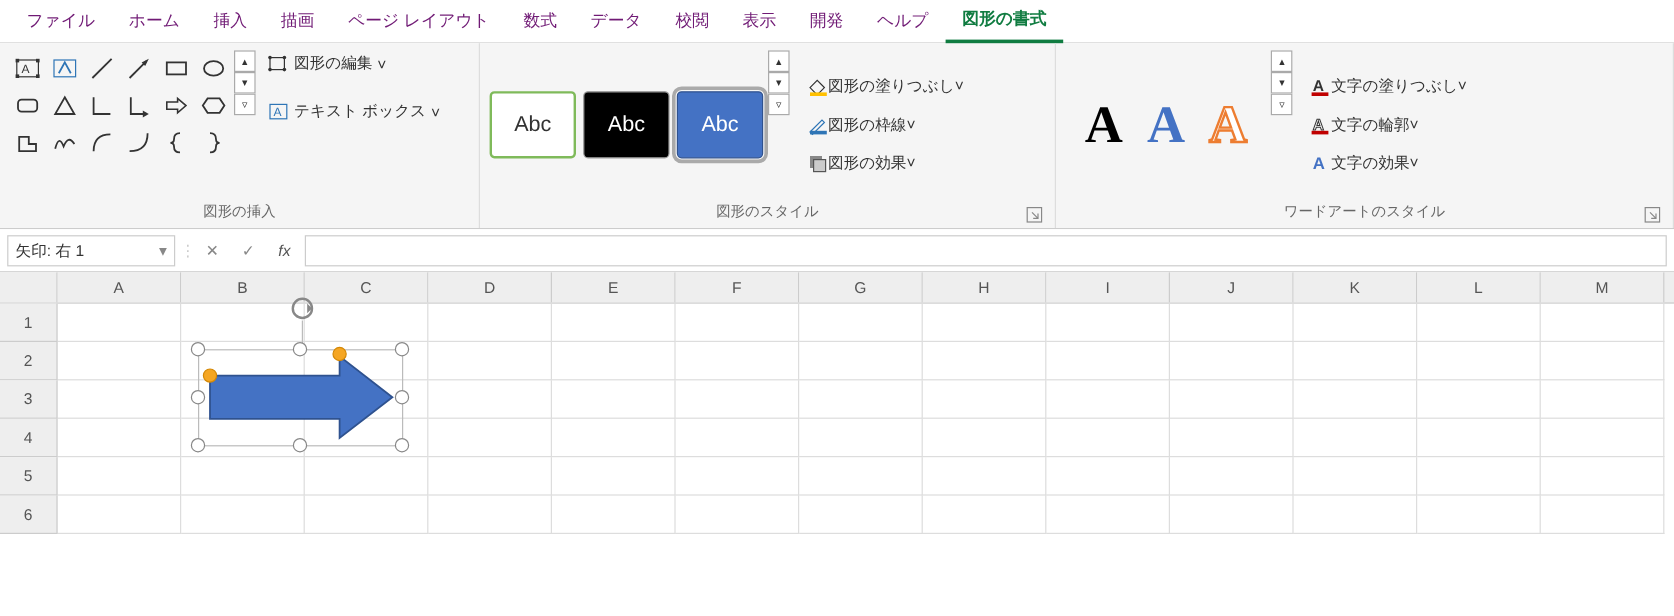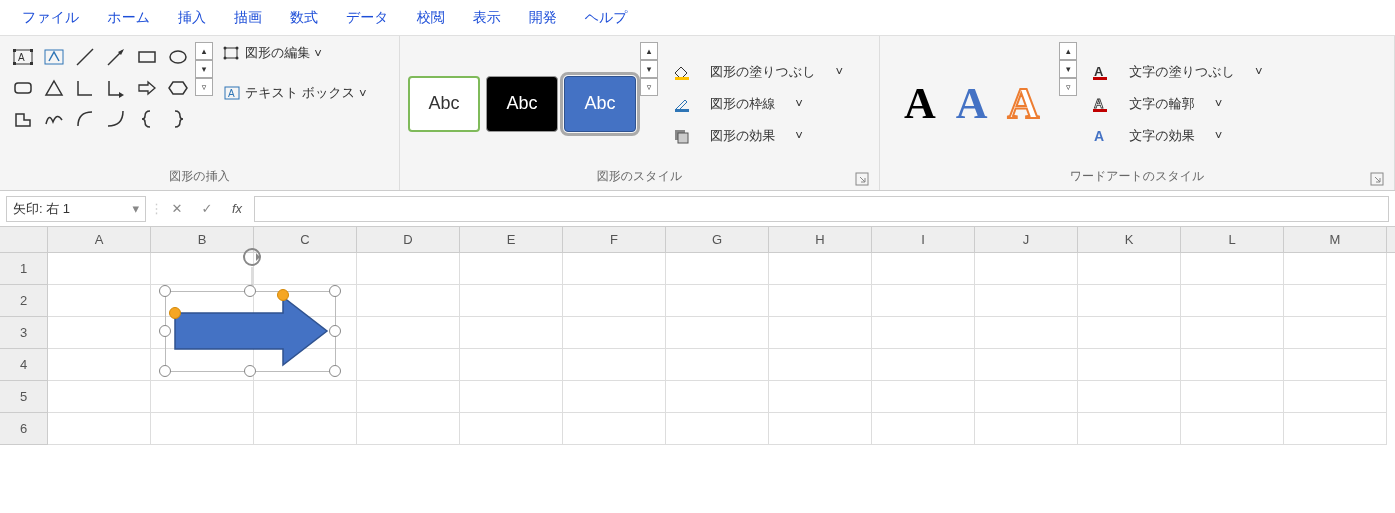--- a/index.html
+++ b/index.html
@@ -1,35 +1,35 @@
 <!DOCTYPE html>
 <html><head>
 <meta charset="utf-8">
 <style>
 * { margin: 0; padding: 0; box-sizing: border-box; }
 body { font-family: "Yu Gothic UI", "Meiryo", sans-serif; font-size: 13px; background: #fff; color: #333; overflow: hidden; width: 1395px; }
 .tabs { display: flex; align-items: center; padding: 0 8px; height: 36px; background: #fff; border-bottom: 1px solid #e0e0e0; }
-.tab { padding: 8px 14px; cursor: pointer; color: #1d4ed8; font-size: 14px; }
+.tab { padding: 8px 14px; cursor: pointer; color: #701a75; font-size: 14px; }
 .tab.active { color: #107c41; font-weight: 600; border-bottom: 3px solid #107c41; }
 .ribbon { display: flex; background: #f5f5f5; border-bottom: 1px solid #ccc; height: 155px; }
 .group { border-right: 1px solid #ddd; padding: 6px 8px 2px 8px; display: flex; flex-direction: column; justify-content: space-between; }
 .group-body { flex: 1; display: flex; }
 .group-label { text-align: center; font-size: 12px; color: #666; padding: 3px 0; position: relative; }
 .dialog-launcher { position: absolute; right: 2px; bottom: 2px; width: 14px; height: 14px; cursor: pointer; }
 .shape-gallery { display: grid; grid-template-columns: repeat(6, 30px); grid-auto-rows: 30px; gap: 1px; }
 .shape-cell { display: flex; align-items: center; justify-content: center; cursor: pointer; }
 .side-opts { margin-left: 6px; display: flex; flex-direction: column; gap: 18px; }
 .side-btn { display: flex; align-items: center; gap: 4px; cursor: pointer; padding: 2px 4px; font-size: 13px; }
 .style-gallery { display: flex; align-items: center; gap: 6px; }
 .style-thumb { width: 72px; height: 56px; border: 1px solid #999; border-radius: 4px; display: flex; align-items: center; justify-content: center; font-size: 18px; cursor: pointer; }
 .style-thumb.sel { outline: 3px solid #aaa; outline-offset: 1px; }
 .spinner { display: flex; flex-direction: column; margin-left: 4px; }
 .spinner div { width: 18px; height: 18px; border: 1px solid #aaa; display: flex; align-items: center; justify-content: center; font-size: 9px; cursor: pointer; background: #fff; }
 .opts-col { margin-left: 10px; display: flex; flex-direction: column; gap: 10px; justify-content: center; }
-.opt-row { display: flex; align-items: center; gap: 20px; cursor: pointer; padding: 2px 4px; font-size: 13px; }
+.opt-row { display: flex; align-items: center; gap: 0; cursor: pointer; padding: 2px 4px; font-size: 13px; }
 .wa-gallery { display: flex; align-items: center; gap: 20px; padding: 10px 16px; }
 .wa-thumb { font-family: Georgia, serif; font-size: 44px; font-weight: bold; cursor: pointer; }
 .formula-bar { display: flex; align-items: center; height: 36px; border-bottom: 1px solid #ccc; background: #fff; padding: 4px 6px; gap: 4px; }
 .namebox { width: 140px; height: 26px; border: 1px solid #ccc; padding: 0 6px; display: flex; align-items: center; justify-content: space-between; cursor: text; }
 .fx-btn { width: 26px; height: 26px; display: flex; align-items: center; justify-content: center; color: #888; cursor: pointer; }
 .fx-input { flex: 1; height: 26px; border: 1px solid #ccc; padding: 0 6px; }
 .grid-area { position: relative; }
 .col-headers { display: flex; height: 26px; background: #eee; border-bottom: 1px solid #ccc; }
 .corner { width: 48px; border-right: 1px solid #ccc; background: #eee; }
 .col-h { width: 103px; text-align: center; line-height: 26px; border-right: 1px solid #ccc; color: #555; font-size: 13px; background: #eee; }
@@ -43,26 +43,28 @@
 .sel-line { position: absolute; background: #bbb; }
 </style>
 </head>
 <body>
 
 <div class="tabs">
   <div class="tab">ファイル</div>
   <div class="tab">ホーム</div>
   <div class="tab">挿入</div>
   <div class="tab">描画</div>
+  <div class="tab">ページ レイアウト</div>
   <div class="tab">数式</div>
   <div class="tab">データ</div>
   <div class="tab">校閲</div>
   <div class="tab">表示</div>
   <div class="tab">開発</div>
   <div class="tab">ヘルプ</div>
+  <div class="tab active">図形の書式</div>
 </div>
 
 <div class="ribbon">
 
   <div class="group" style="width:400px">
     <div class="group-body">
       <div class="shape-gallery">
         <div class="shape-cell">
             <svg width="22" height="22">
               <rect x="2" y="4" width="18" height="14" fill="none" stroke="#333"></rect>

